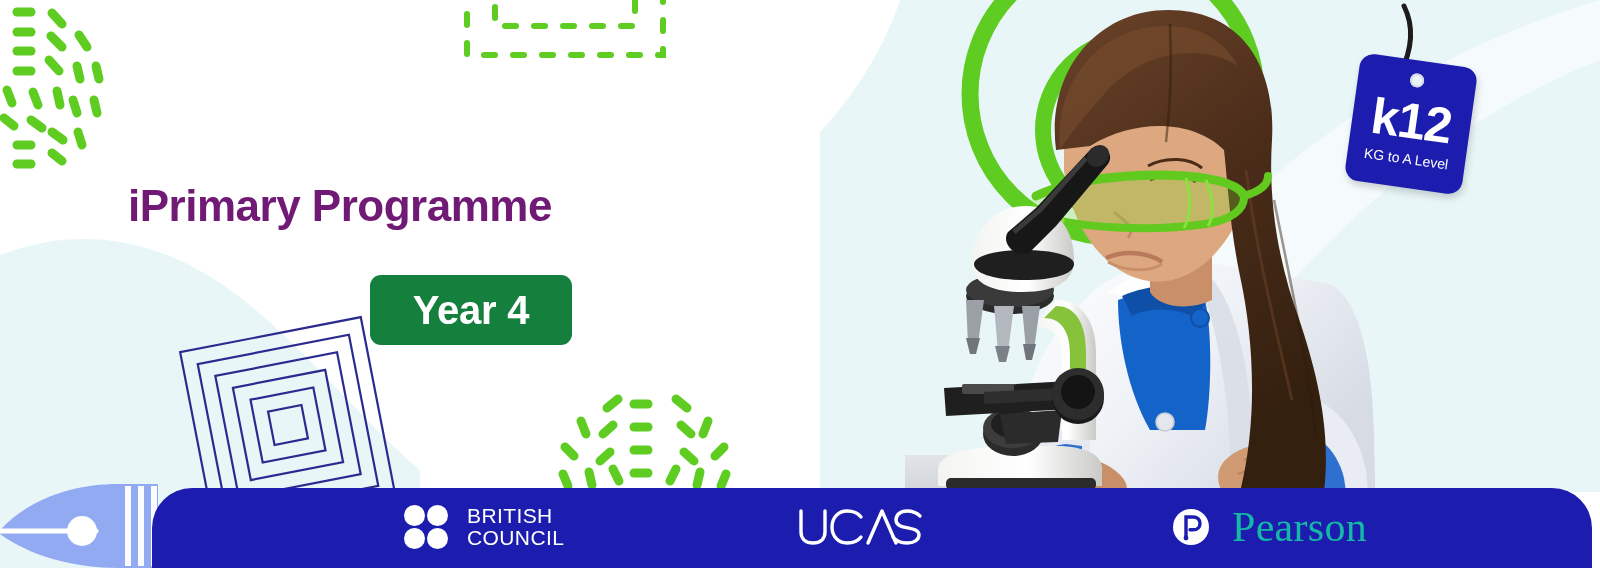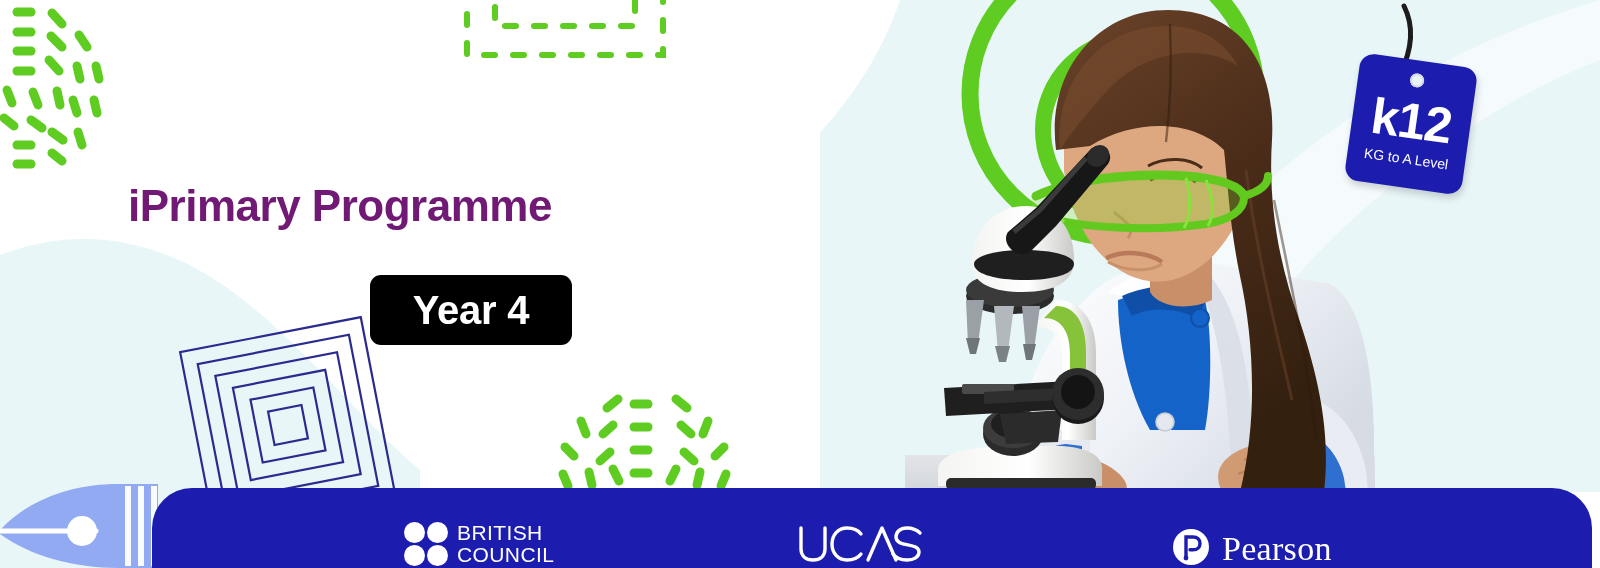--- a/index.html
+++ b/index.html
@@ -26,21 +26,21 @@
     letter-spacing: -0.5px;
     color: #701a75;
     white-space: nowrap;
   }
 
   
   #year-badge {
     position: absolute;
     left: 370px; top: 275px;
     width: 202px; height: 70px;
-    background: #000000;
+    background: #15803d;
     border-radius: 11px;
     display: flex;
     align-items: center;
     justify-content: center;
   }
   #year-badge-label {
     color: #ffffff;
     font-size: 40px;
     font-weight: 700;
     letter-spacing: -0.2px;
@@ -91,21 +91,22 @@
     position: absolute;
     left: 152px; top: 488px;
     width: 1440px; height: 80px;
     background: #1C1CAF;
     border-radius: 40px 40px 0 0;
   }
   .logo-slot {
     position: absolute;
     top: 0; height: 78px;
     display: flex;
-    align-items: flex-end;
+    align-items: center;
+    gap: 10px;
   }
   
   #logo-british-council { left: 252px; }
   #bc-dots {
     display: grid;
     grid-template-columns: 21px 21px;
     grid-template-rows: 21px 21px;
     gap: 2px;
     margin-right: 9px;
   }
@@ -120,23 +121,23 @@
     line-height: 22px;
     letter-spacing: 0.4px;
   }
   
   #logo-ucas { left: 643px; }
   #ucas-svg { display: block; }
   
   #logo-pearson { left: 1020px; }
   #pearson-mark { display: block; margin-right: 12px; }
   #pearson-word {
-    color: #ffffff;
+    color: #14b8a6;
     font-family: "Liberation Serif", serif;
-    font-size: 34px;
+    font-size: 42px;
     font-weight: 400;
     letter-spacing: 0.3px;
     line-height: 1;
   }
 </style>
 </head>
 <body>
 
 <div id="banner">
 

